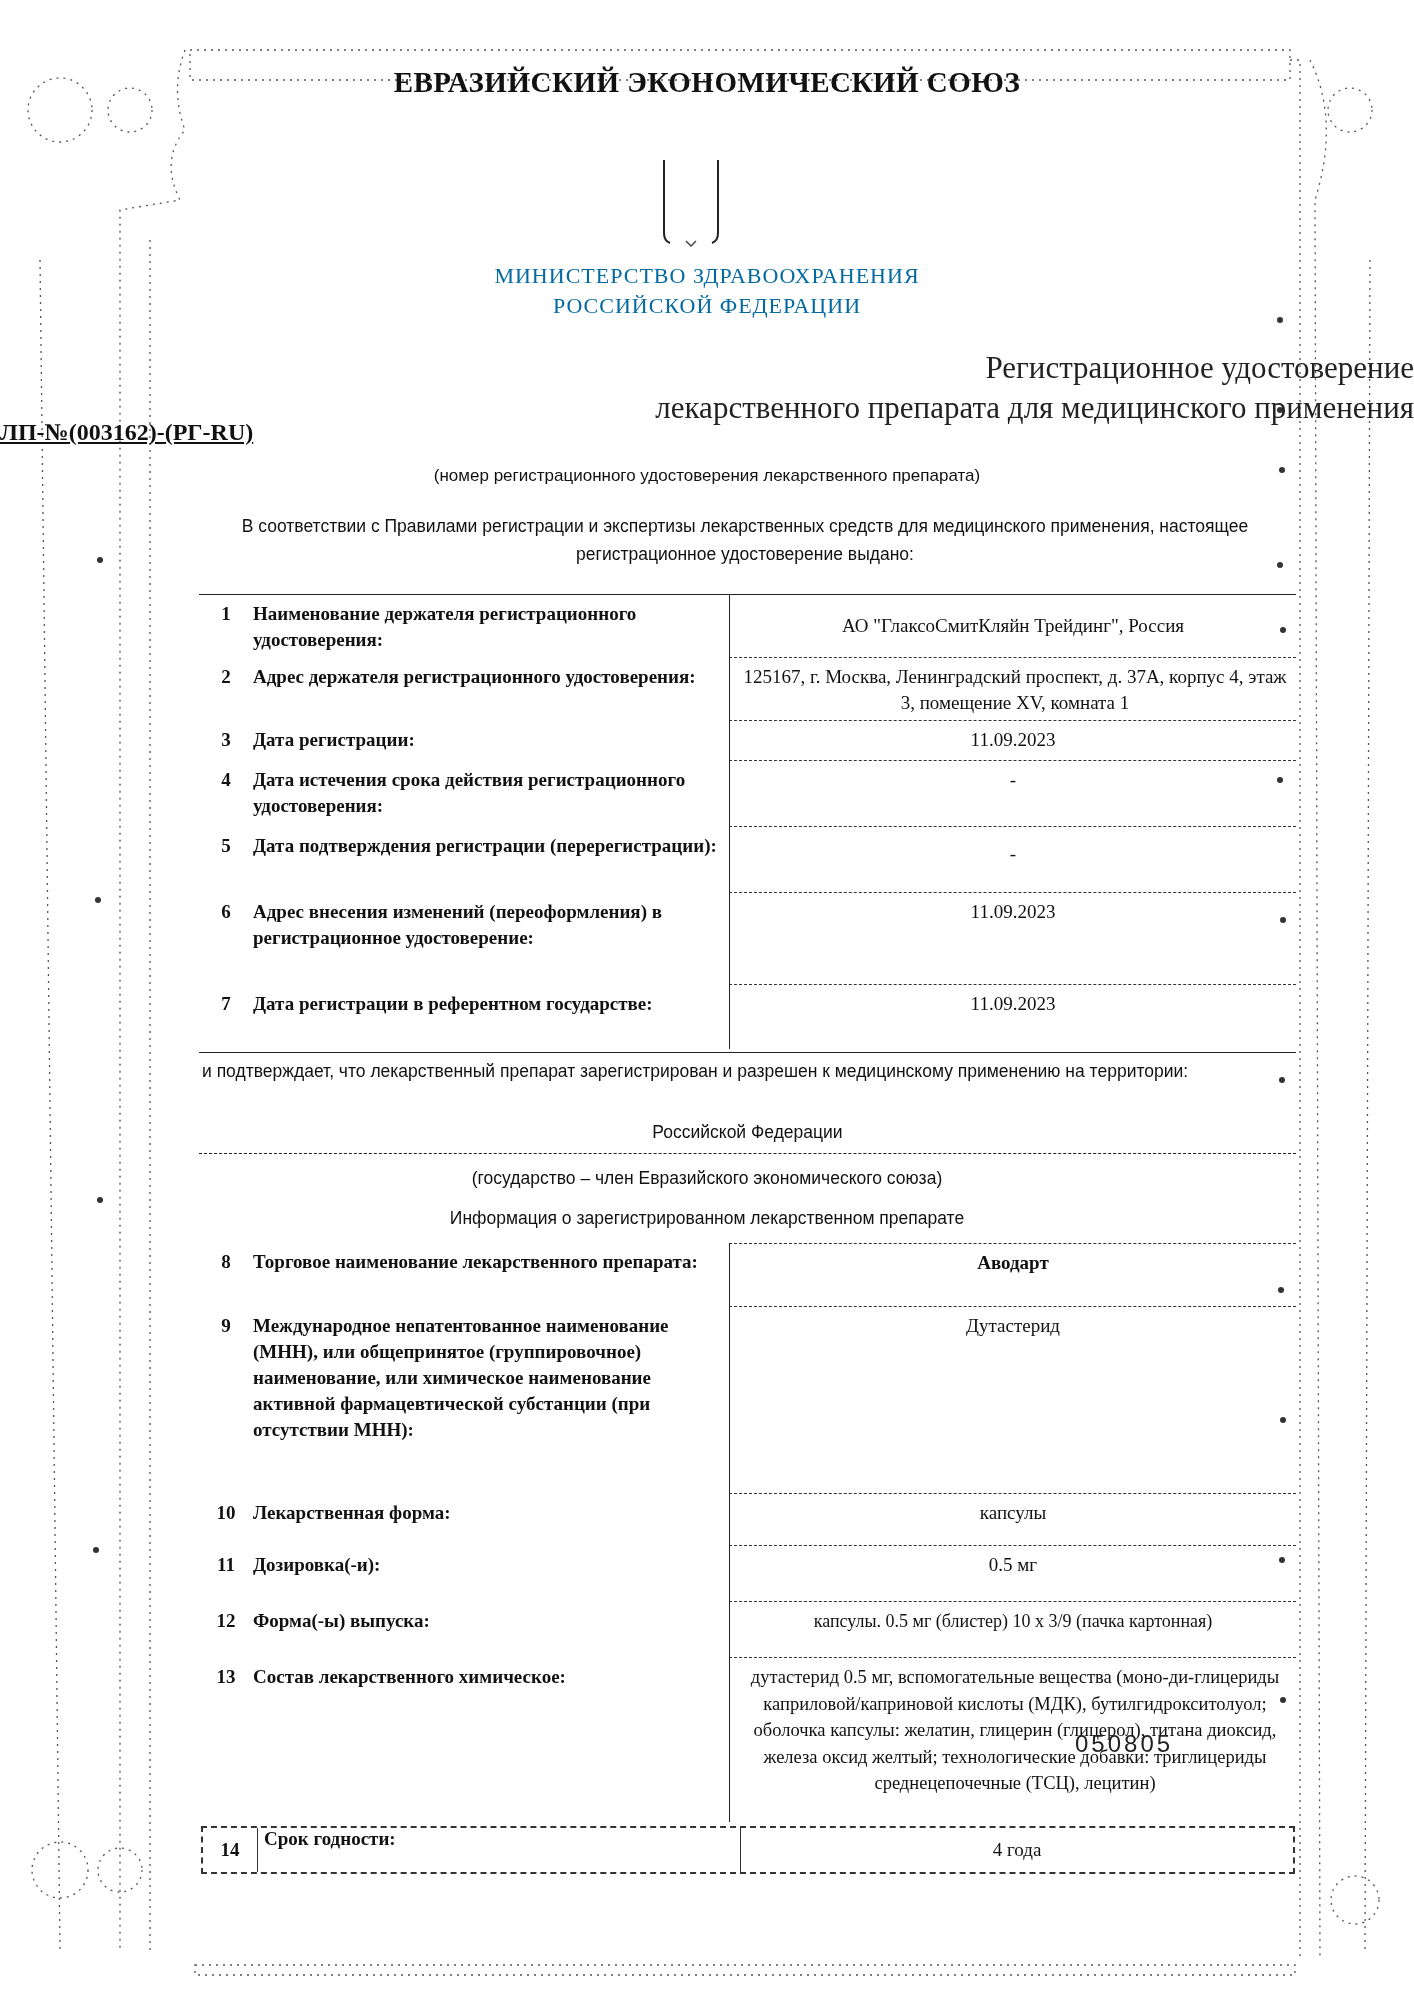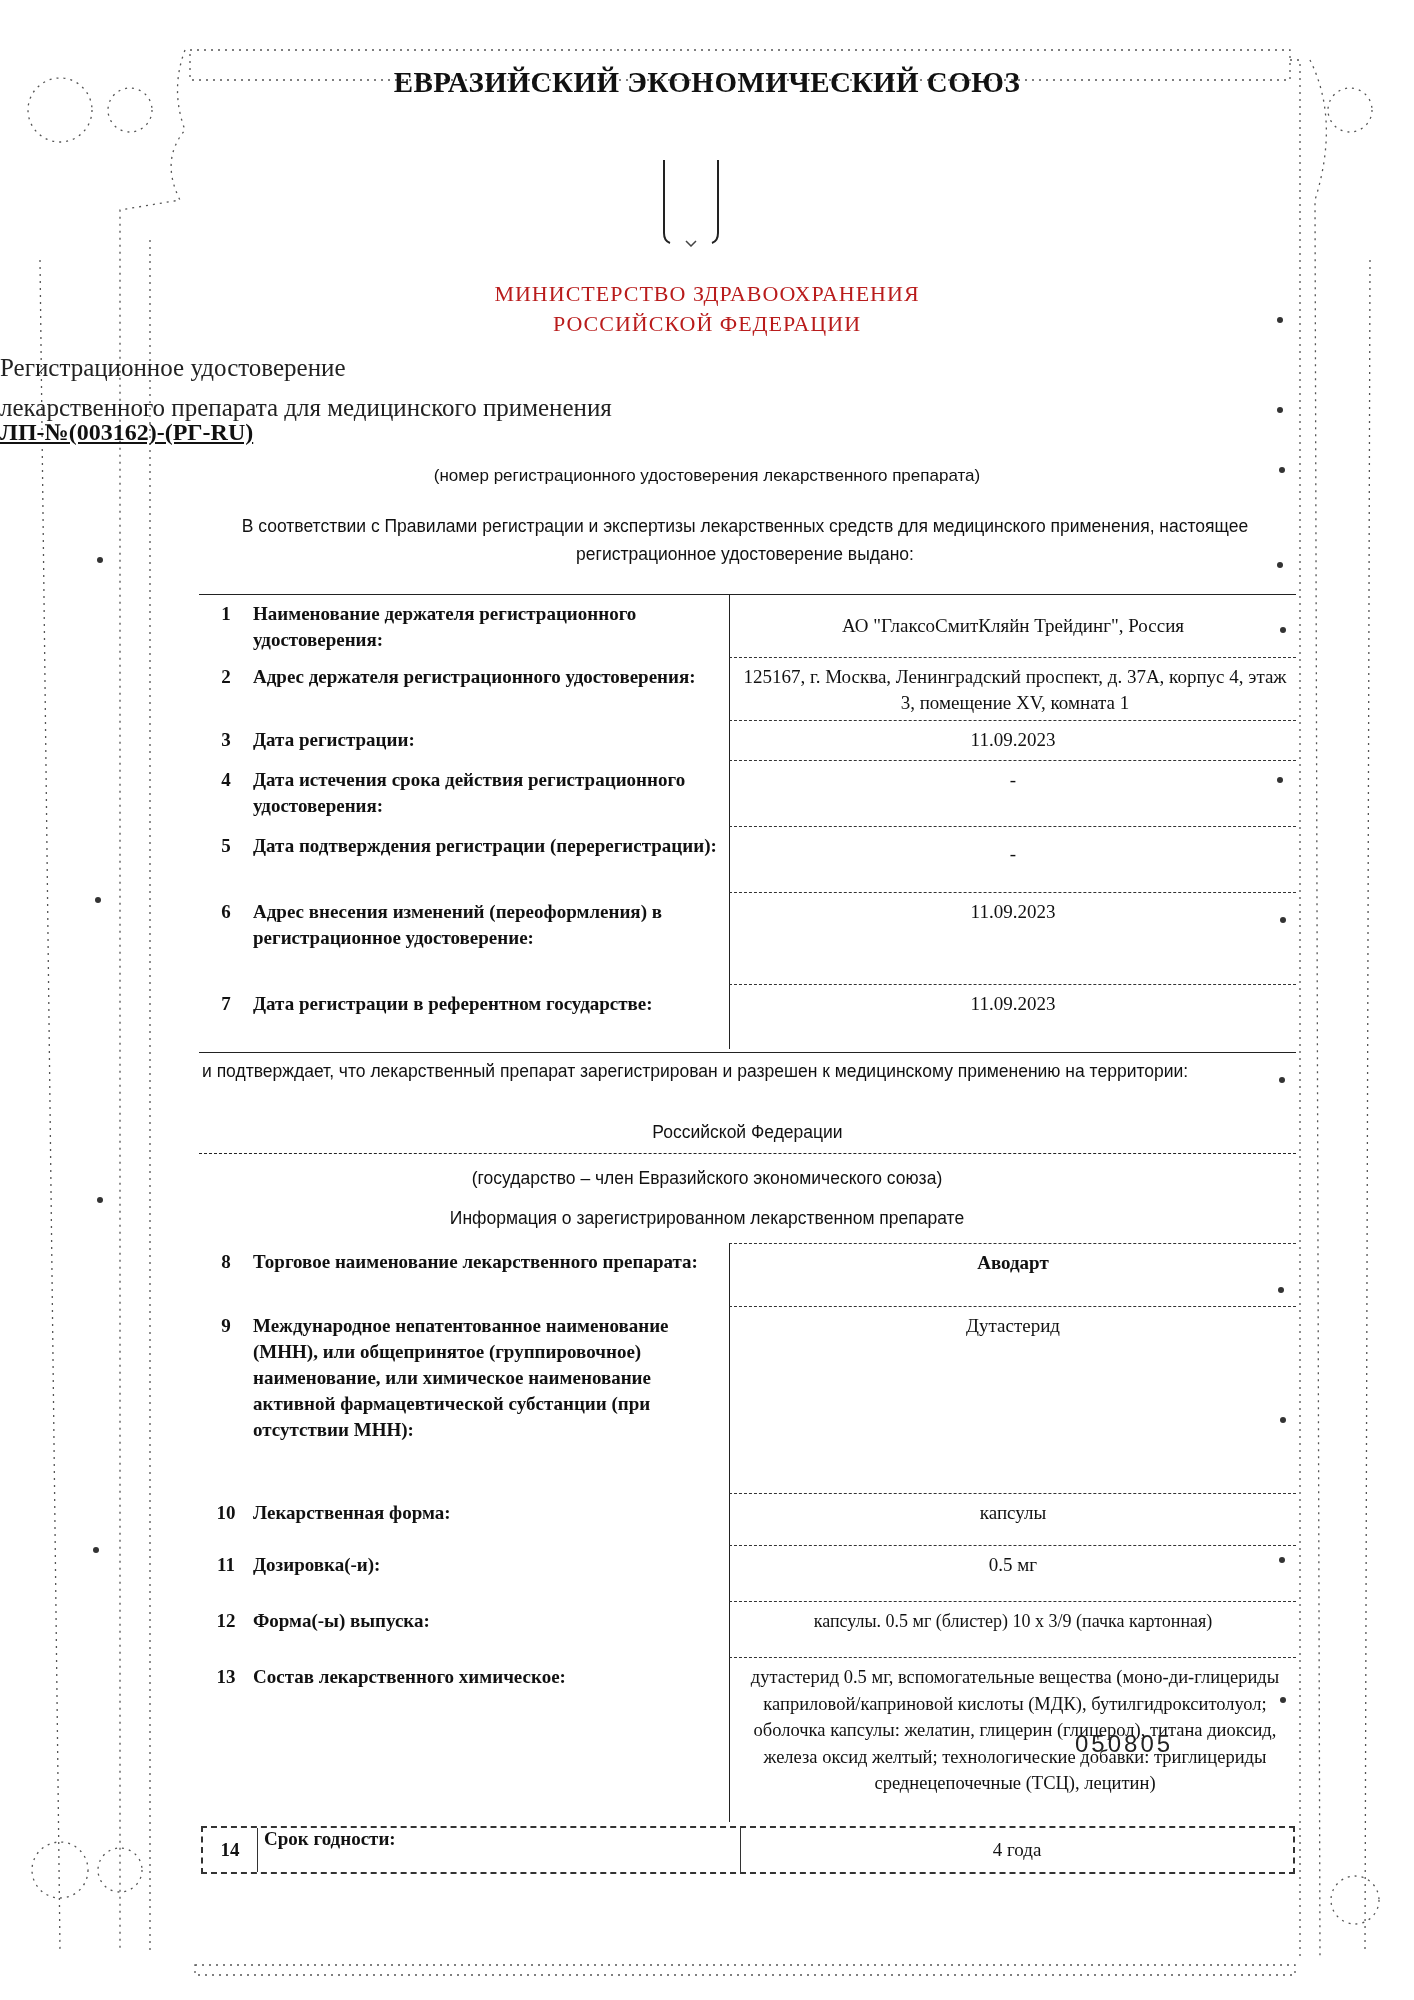--- a/index.html
+++ b/index.html
@@ -12,26 +12,26 @@
     position: absolute; left: 0; top: 0; width: 1414px; height: 2000px; pointer-events: none;
   }
   .header-title {
     position: absolute; top: 66px; left: 0; width: 1414px; text-align: center;
     font-family: "Liberation Serif", serif; font-weight: bold; font-size: 29px; letter-spacing: 0.5px;
   }
   .emblem {
     position: absolute; left: 658px; top: 155px; width: 66px; height: 92px;
   }
   .ministry {
-    position: absolute; top: 279px; left: 0; width: 1414px; text-align: center;
-    font-size: 22px; line-height: 30px; letter-spacing: 1px; color: #b91c1c;
+    position: absolute; top: 261px; left: 0; width: 1414px; text-align: center;
+    font-size: 22px; line-height: 30px; letter-spacing: 1px; color: #0369a1;
   }
   .cert-title {
-    position: absolute; top: 348px; left: 0; width: 1414px; text-align: left;
-    font-size: 25px; line-height: 40px; color: #222; font-family: Liberation Serif, serif;
+    position: absolute; top: 348px; left: 0; width: 1414px; text-align: right;
+    font-size: 31px; line-height: 40px; color: #222; font-family: Liberation Serif, serif;
   }
   .cert-number {
     position: absolute; top: 419px; left: 0; width: 1414px; text-align: left;
     font-family: "Liberation Serif", serif; font-weight: bold; font-size: 24px; text-decoration: underline;
   }
   .cert-number-caption {
     position: absolute; top: 466px; left: 0; width: 1414px; text-align: center;
     font-family: "Liberation Sans", sans-serif; font-size: 17px;
   }
   .intro {

